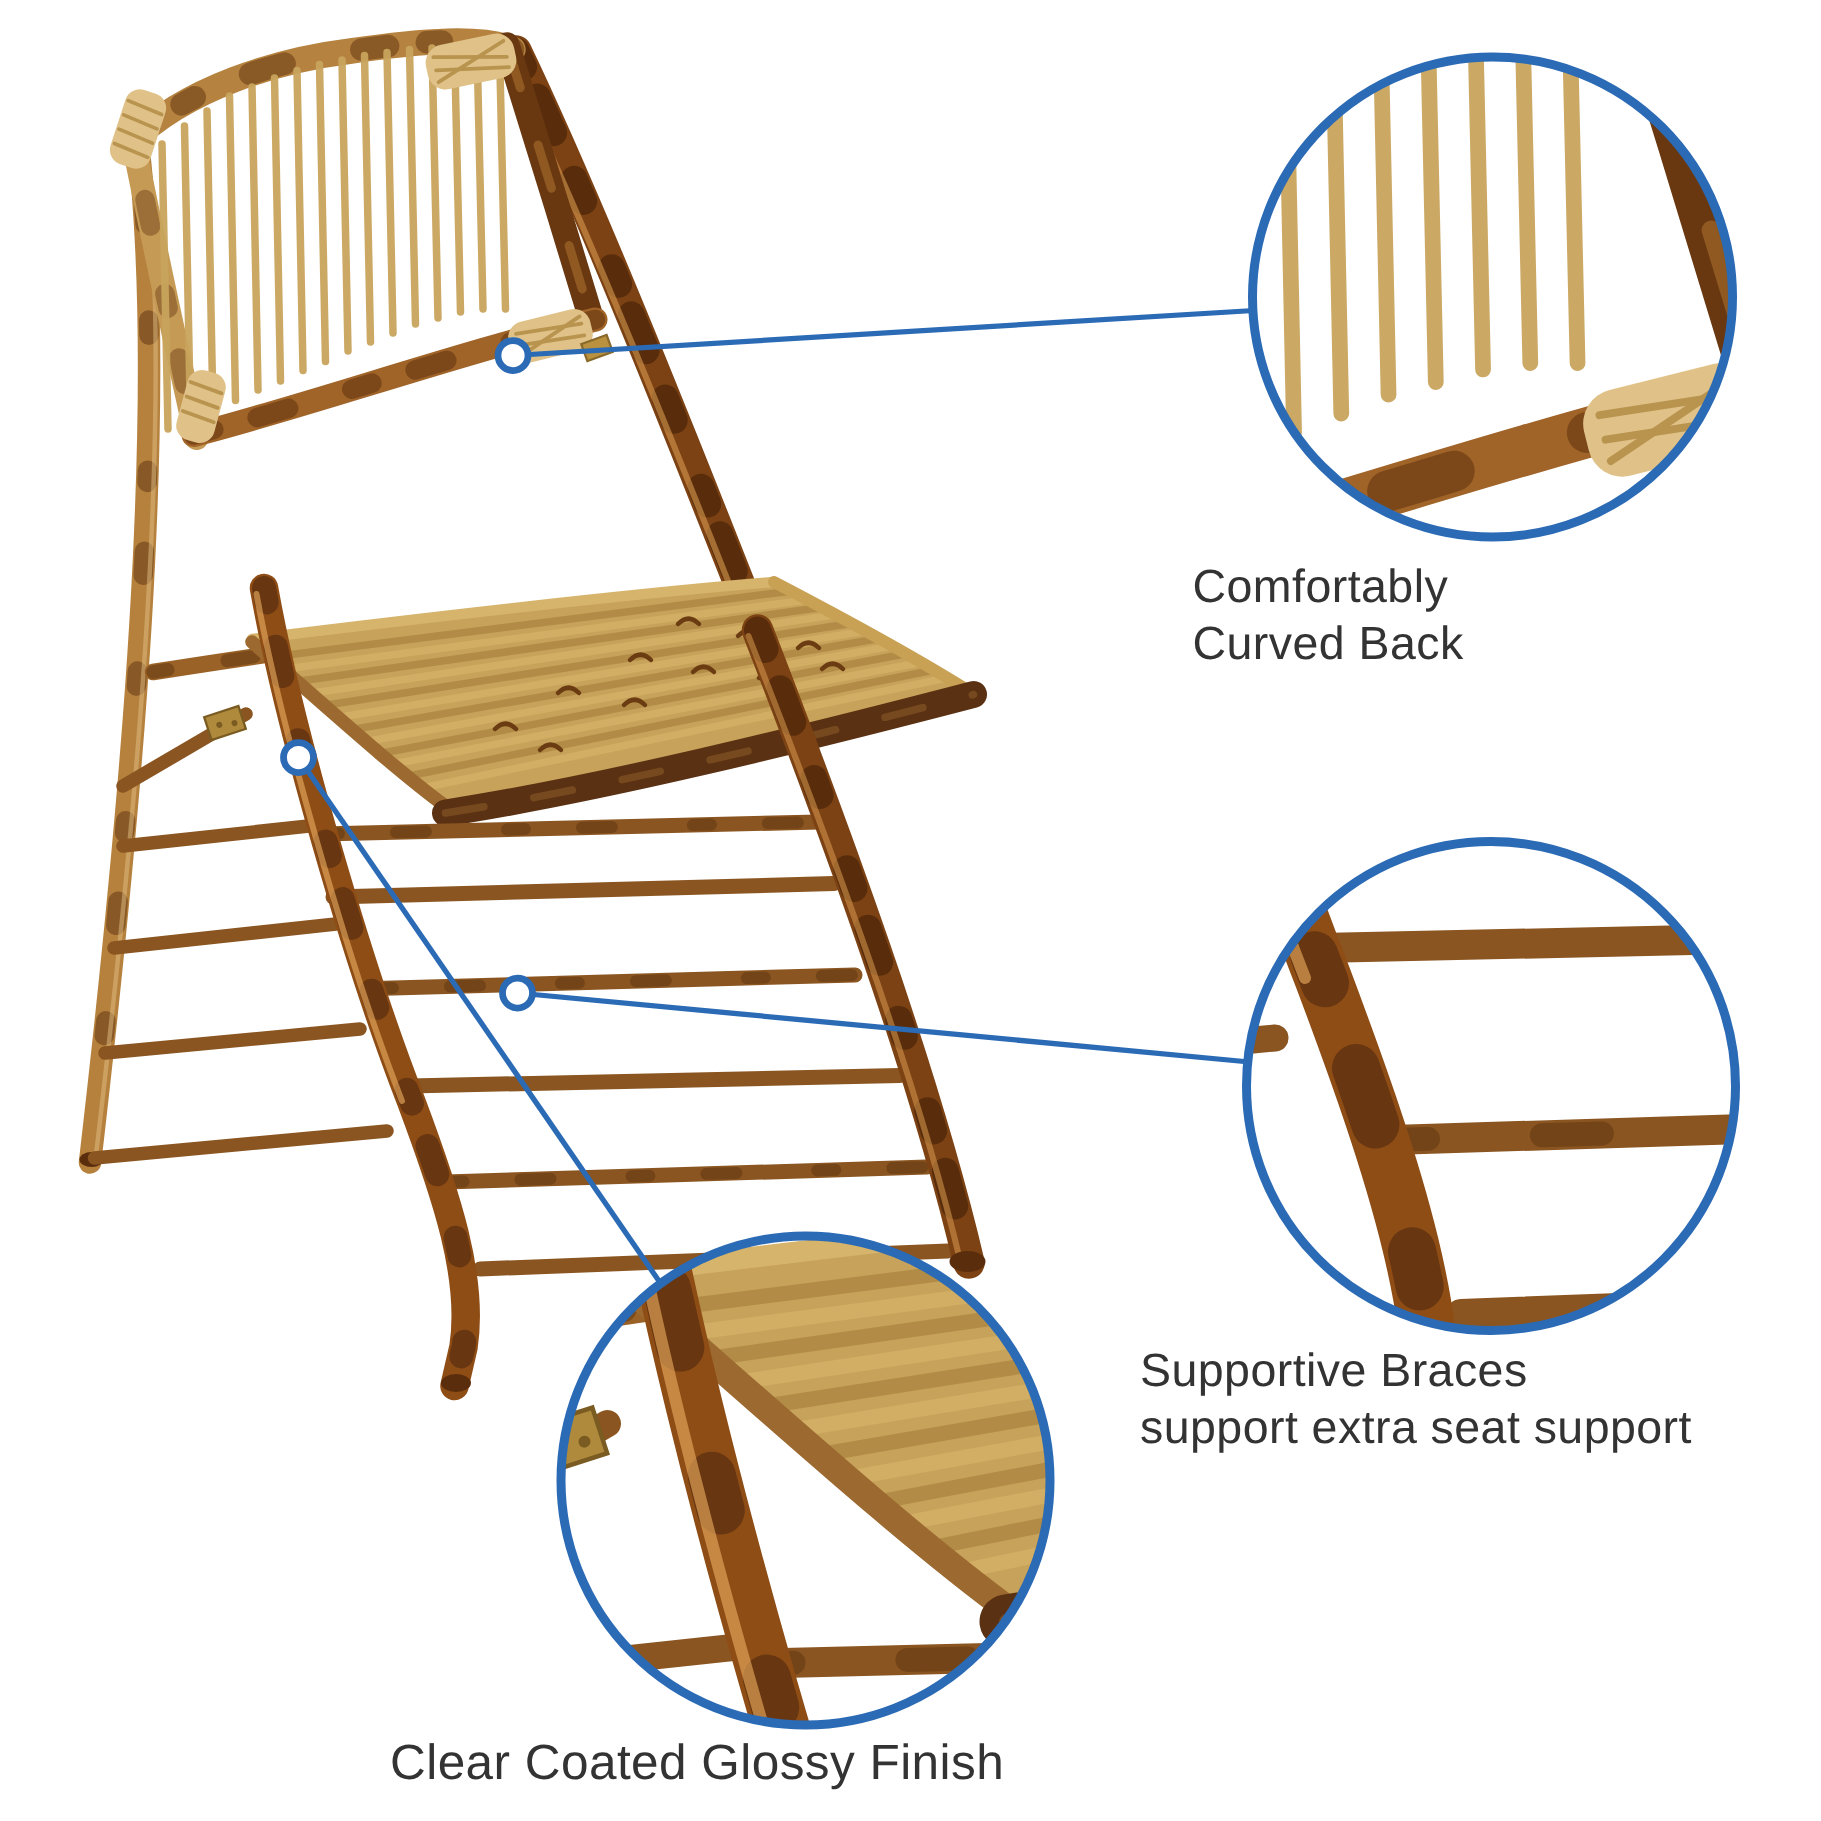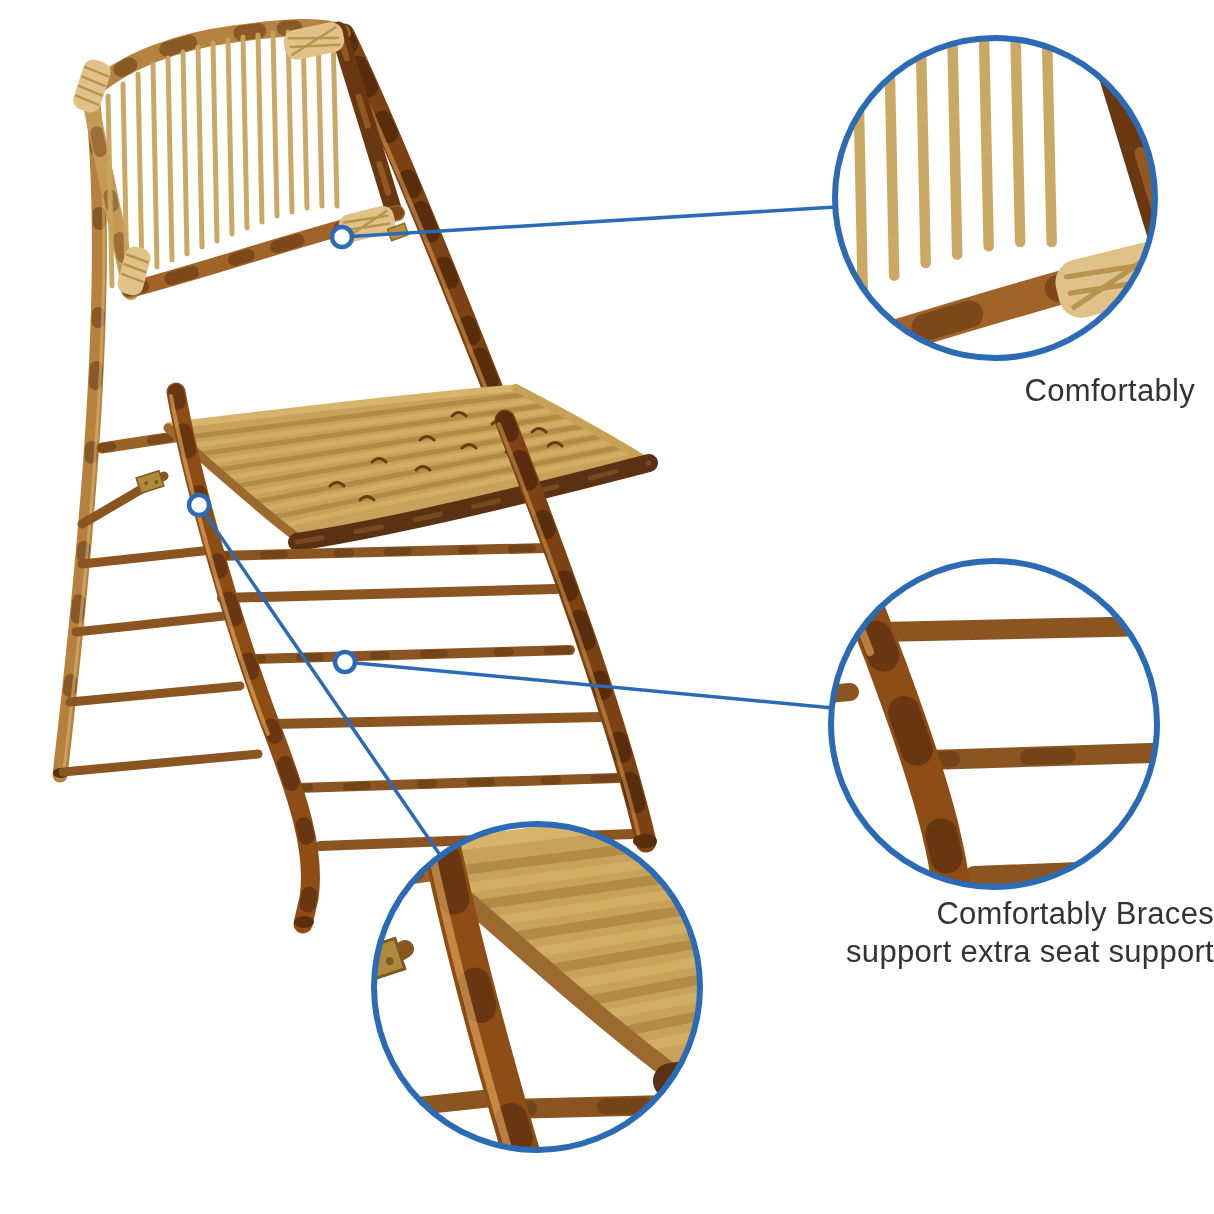--- a/index.html
+++ b/index.html
@@ -3,21 +3,21 @@
 <meta charset="utf-8">
 <style>
   :root { --accent:#2b6ab5; --text:#333333; --background:#ffffff; --marker:#ffffff; }
   html,body{margin:0;padding:0;}
   body{background:var(--background);font-family:"Liberation Sans",sans-serif;}
   .canvas{position:relative;width:1214px;height:1214px;background:var(--background);overflow:hidden;}
   svg{position:absolute;left:0;top:0;}
   .callout-ring{fill:none;stroke:var(--accent);stroke-width:6px;}
   .connector{stroke:var(--accent);stroke-width:3.5px;fill:none;}
   .marker-dot{fill:var(--marker);stroke:var(--accent);stroke-width:4.5px;}
-  .callout-label{position:absolute;text-align:right;color:var(--text);
+  .callout-label{position:absolute;text-align:left;color:var(--text);
     font-size:31px;line-height:38px;font-weight:500;letter-spacing:.3px;}
   .callout-label .line{display:block;}
   .label-1{left:795px;top:372px;width:400px;}
   .label-2{left:760px;top:895px;width:454px;}
   .label-3{left:260px;top:1156px;width:544px;font-size:33px;}
 </style>
 </head>
 <body>
 
 <div class="canvas">
@@ -227,19 +227,23 @@
     <circle class="callout-ring" cx="537" cy="987" r="163"></circle>
   </g>
 
   <circle class="marker-dot" cx="342" cy="237" r="10"></circle>
   <circle class="marker-dot" cx="345" cy="662" r="10"></circle>
   <circle class="marker-dot" cx="199" cy="505" r="10"></circle>
 </svg>
 
 <div class="callout-label label-1">
   <span class="line">Comfortably</span>
+  <span class="line">Curved Back</span>
 </div>
 <div class="callout-label label-2">
-  <span class="line">Comfortably Braces</span>
+  <span class="line">Supportive Braces</span>
   <span class="line">support extra seat support</span>
 </div>
+<div class="callout-label label-3">
+  <span class="line">Clear Coated Glossy Finish</span>
+</div>
 
 </div>
 
 </body></html>

